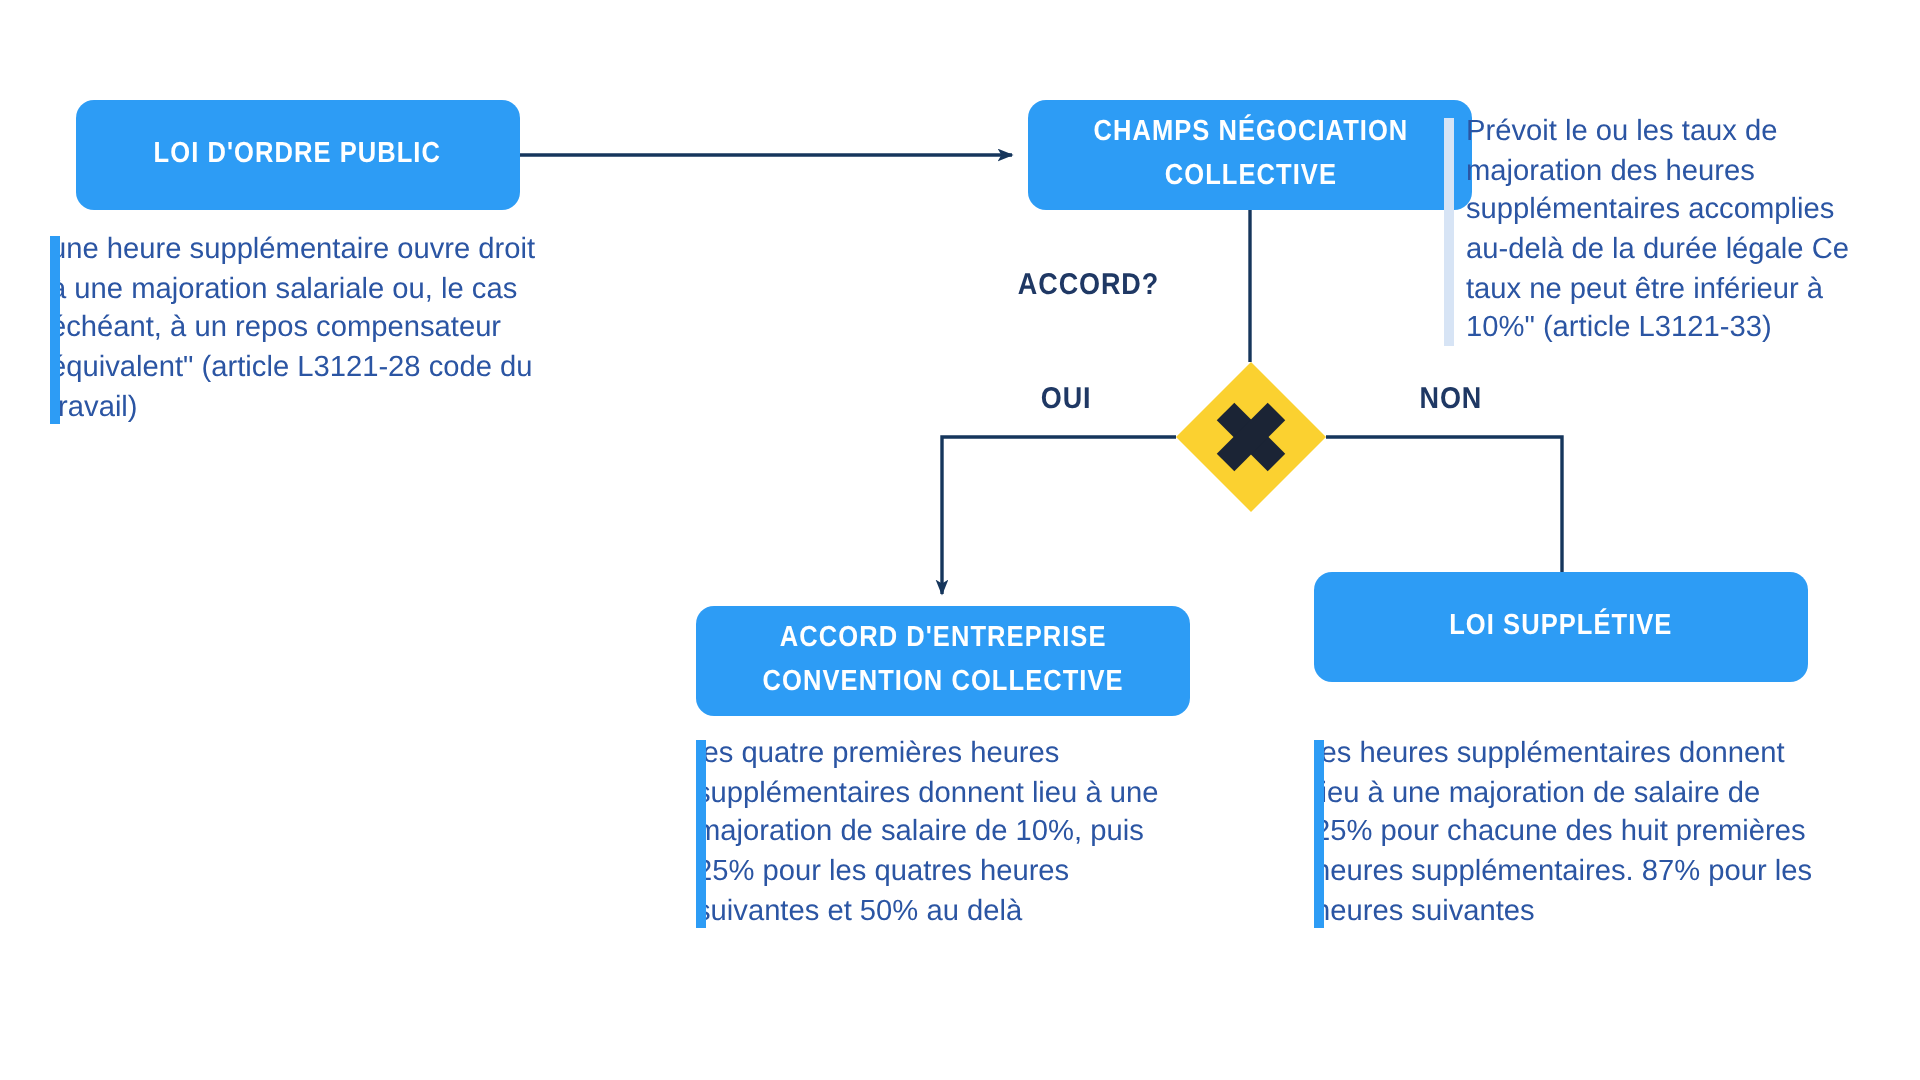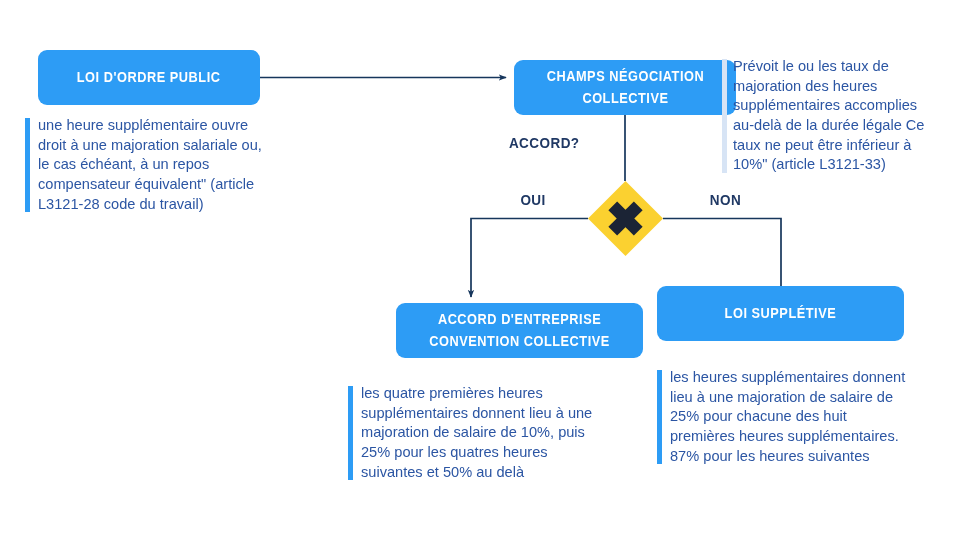--- a/index.html
+++ b/index.html
@@ -46,38 +46,37 @@
     font-family: "Liberation Sans Narrow", "Liberation Sans", sans-serif;
     font-weight: bold;
     font-size: 14.5px;
     letter-spacing: 0.6px;
     line-height: 1.45;
     transform: scaleX(0.88);
     white-space: pre-line;
   }
 
   #node-loi-ordre-public { left: 38px;  top: 50px;  width: 222px; height: 55px; }
-  #node-champs          { left: 514px; top: 60px;  width: 222px; height: 55px; }
-  #node-accord-entr     { left: 348px; top: 303px; width: 247px; height: 55px; margin-left: 48px; }
+  #node-champs          { left: 514px; top: 50px;  width: 222px; height: 55px; }
+  #node-accord-entr     { left: 348px; top: 303px; width: 247px; height: 55px; }
   #node-loi-suppletive  { left: 657px; top: 286px; width: 247px; height: 55px; }
 
   
   #decision {
     position: absolute;
     left: 588px;
     top: 181px;
     width: 75px;
     height: 75px;
   }
 
   
   .note {
     position: absolute;
     box-sizing: border-box;
-    padding-left: 13px;
     color: #2B55A3;
     font-family: "Liberation Sans", sans-serif;
     font-size: 14.6px;
     line-height: 1.345;
     white-space: pre-line;
   }
   .note::before {
     content: "";
     position: absolute;
     left: 0;
@@ -86,21 +85,21 @@
     width: 5px;
     background: #2D9CF5;
     border-radius: 0;
   }
   .note.no-bar::before {
     background: #D7E4F5;
   }
 
   #note-loi-ordre-public { left: 25px;  top: 116px; width: 250px; }
   #note-champs           { left: 722px; top: 57px;  width: 205px; }
-  #note-accord-entr      { left: 348px; top: 384px; width: 250px; }
+  #note-accord-entr      { left: 348px; top: 368px; width: 250px; }
   #note-loi-suppletive   { left: 657px; top: 368px; width: 250px; }
   #note-champs { padding-left: 11px; }
 
   
   .edge-label {
     position: absolute;
     color: #1F3864;
     font-family: "Liberation Sans Narrow", "Liberation Sans", sans-serif;
     font-weight: bold;
     font-size: 15px;

